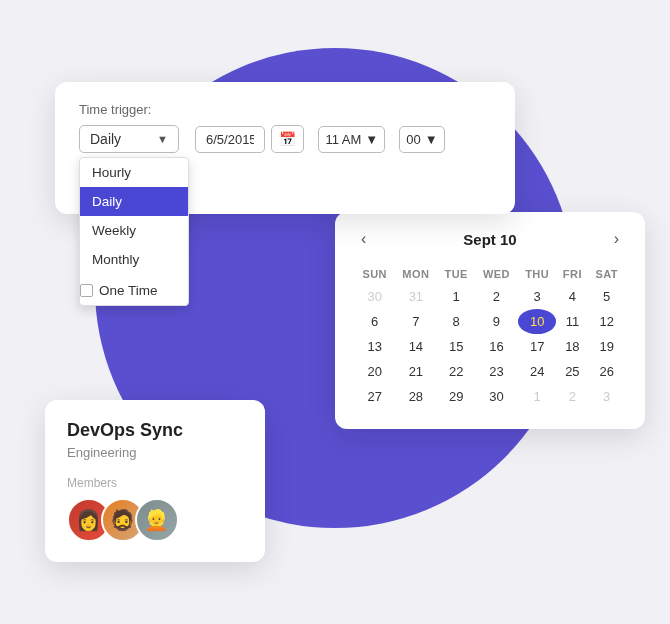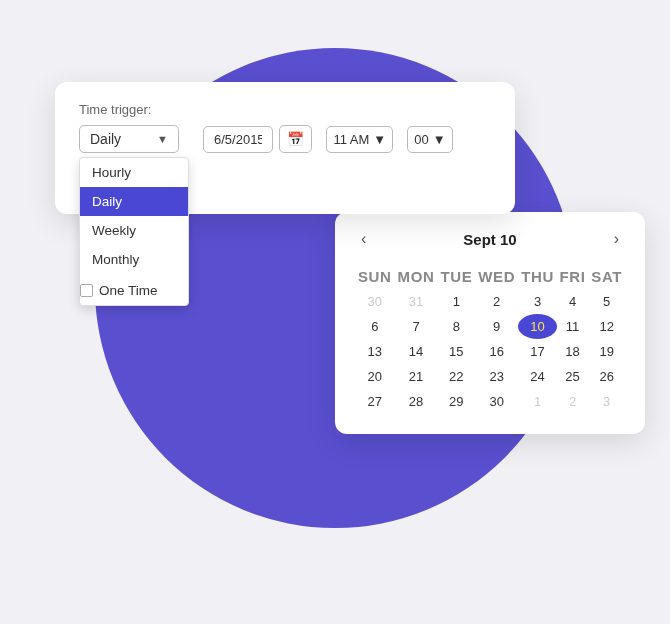--- a/index.html
+++ b/index.html
@@ -50,21 +50,21 @@
 
     .time-trigger-label {
       font-size: 13px;
       color: #666;
       margin-bottom: 8px;
     }
 
     .trigger-row {
       display: flex;
       align-items: flex-start;
-      gap: 20px;
+      gap: 12px;
     }
 
     .dropdown-wrapper {
       position: relative;
     }
 
     .dropdown-select {
       display: flex;
       align-items: center;
       justify-content: space-between;
@@ -204,21 +204,21 @@
       font-weight: 600;
       color: #222;
     }
 
     .calendar-grid {
       width: 100%;
       border-collapse: collapse;
     }
 
     .calendar-grid th {
-      font-size: 15px;
+      font-size: 11px;
       font-weight: 600;
       color: #888;
       text-align: center;
       padding: 4px 2px;
       letter-spacing: 0.04em;
     }
 
     .calendar-grid td {
       text-align: center;
       padding: 5px 2px;
@@ -430,14 +430,30 @@
             <td>29</td>
             <td>30</td>
             <td class="other-month">1</td>
             <td class="other-month">2</td>
             <td class="other-month">3</td>
           </tr>
         </tbody>
     </table>
   </div>
 
+  <div class="devops-card">
+    <div class="devops-title">DevOps Sync</div>
+    <div class="devops-subtitle">Engineering</div>
+    <div class="members-label">Members</div>
+    <div class="avatars">
+      <div class="avatar avatar-1">
+        <span class="avatar-face">👩</span>
+      </div>
+      <div class="avatar avatar-2">
+        <span class="avatar-face">🧔</span>
+      </div>
+      <div class="avatar avatar-3">
+        <span class="avatar-face">👱</span>
+      </div>
+    </div>
+  </div>
 
 </div>
 
 </body></html>

